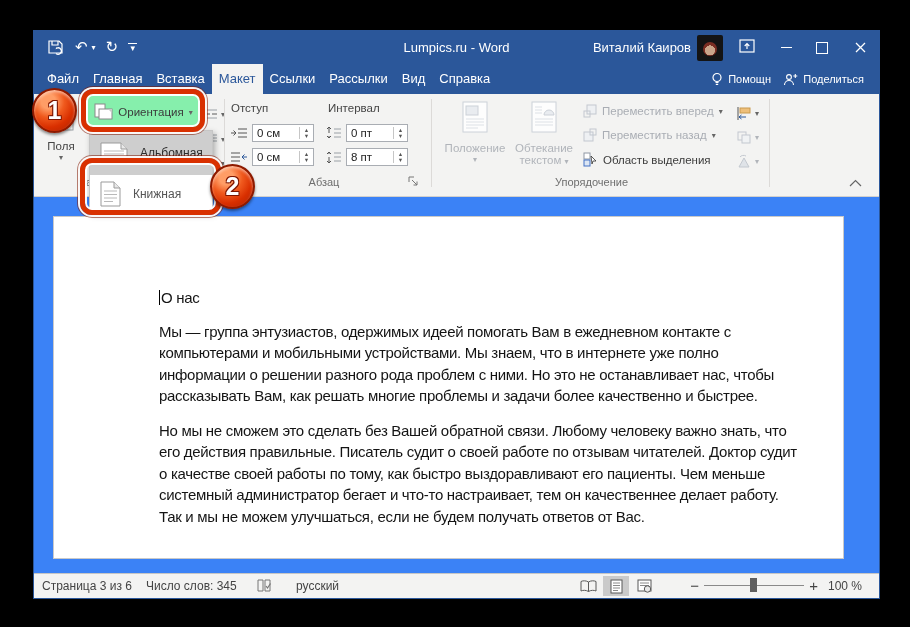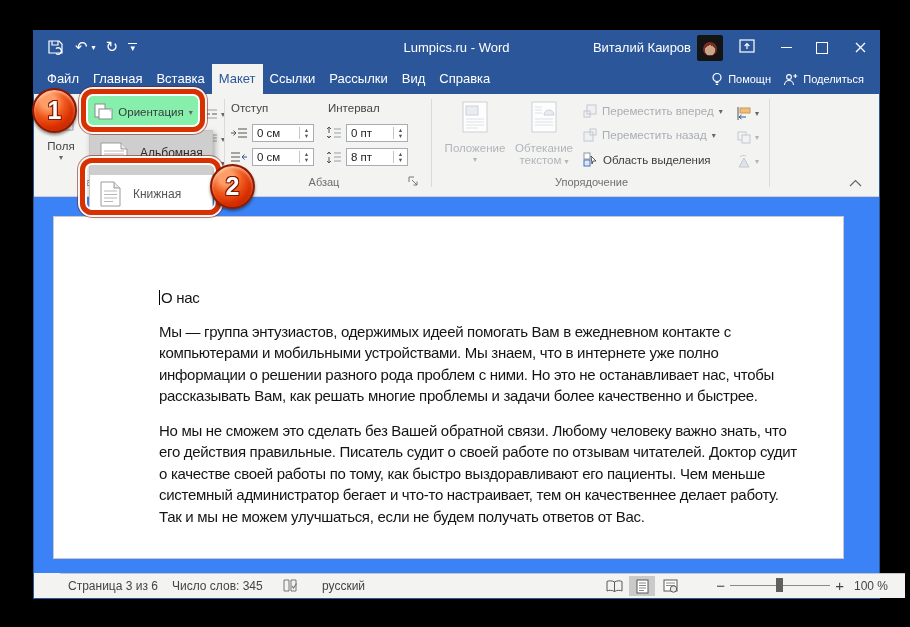--- a/index.html
+++ b/index.html
@@ -52,21 +52,21 @@
   .stackrow.dis{color:#a9adb4;} .stackrow.en{color:#3b3b3b;}
   .chevron-collapse{position:absolute;right:17px;top:85px;}
   
   .docarea{position:absolute;left:0;top:166px;width:845px;height:376px;background:#3b82f6;overflow:hidden;}
   .page{position:absolute;left:19px;top:19px;width:791px;height:343px;background:#fff;border:1px solid #c9c9c9;box-sizing:border-box;}
   .doc-text{position:absolute;left:105px;top:70px;width:645px;color:#141414;font-size:15px;line-height:21.5px;letter-spacing:-0.3px;}
   .doc-text .heading{margin:0 0 12px 0;font-weight:normal;font-size:15px;}
   .doc-text p{margin:0 0 13px 0;}
   .caret{display:inline-block;width:1px;height:15px;background:#000;vertical-align:-2px;margin-right:1px;}
   
-  .statusbar{position:absolute;left:0;top:542px;width:845px;height:25px;background:#f3f3f2;border-top:1px solid #c6c6c6;box-sizing:border-box;font-size:12px;color:#444;margin-left:26px;}
+  .statusbar{position:absolute;left:0;top:542px;width:845px;height:25px;background:#f3f3f2;border-top:1px solid #c6c6c6;box-sizing:border-box;font-size:12px;color:#444;}
   .sb{position:absolute;top:0;height:24px;line-height:24px;white-space:nowrap;}
   .viewbtn{position:absolute;top:2px;width:26px;height:20px;display:flex;align-items:center;justify-content:center;}
   .viewbtn.sel{background:#cacaca;}
   .zoom-track{position:absolute;top:11px;right:75px;width:100px;height:1px;background:#8a8a8a;}
   .zoom-thumb{position:absolute;top:-7px;left:46px;width:7px;height:14px;background:#5f5f5f;}
   .zoom-sign{position:absolute;top:0;height:24px;line-height:23px;font-size:15px;color:#444;}
   
   .menu{position:absolute;left:55px;top:99px;width:124px;height:82px;background:#fff;border:1px solid #c6c6c6;
         box-shadow:2px 3px 6px rgba(0,0,0,.3);z-index:20;box-sizing:border-box;}
   .menu-item{display:flex;align-items:center;gap:12px;padding-left:10px;font-size:12px;color:#555;}

